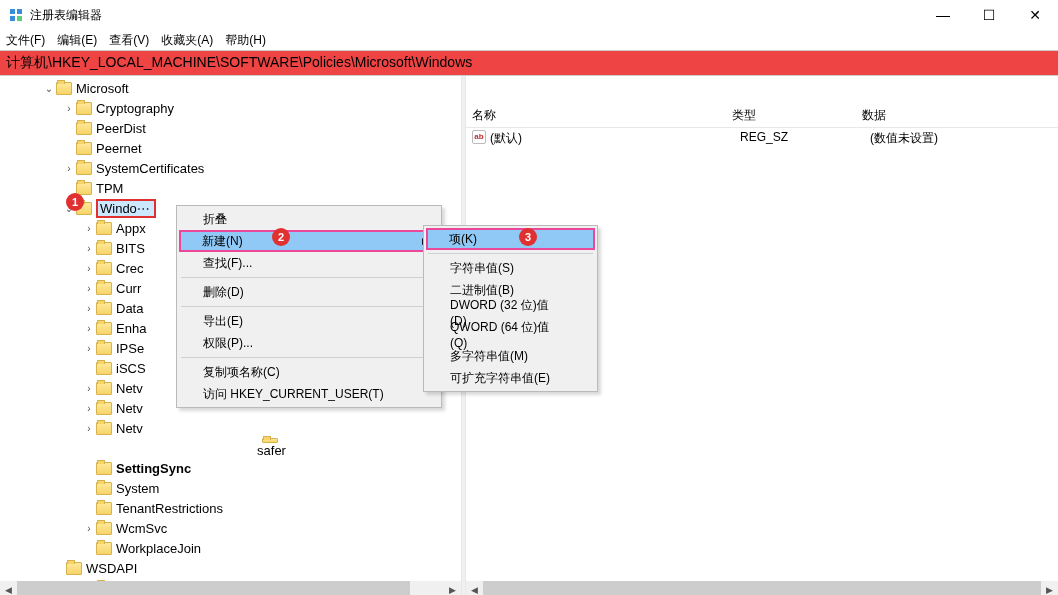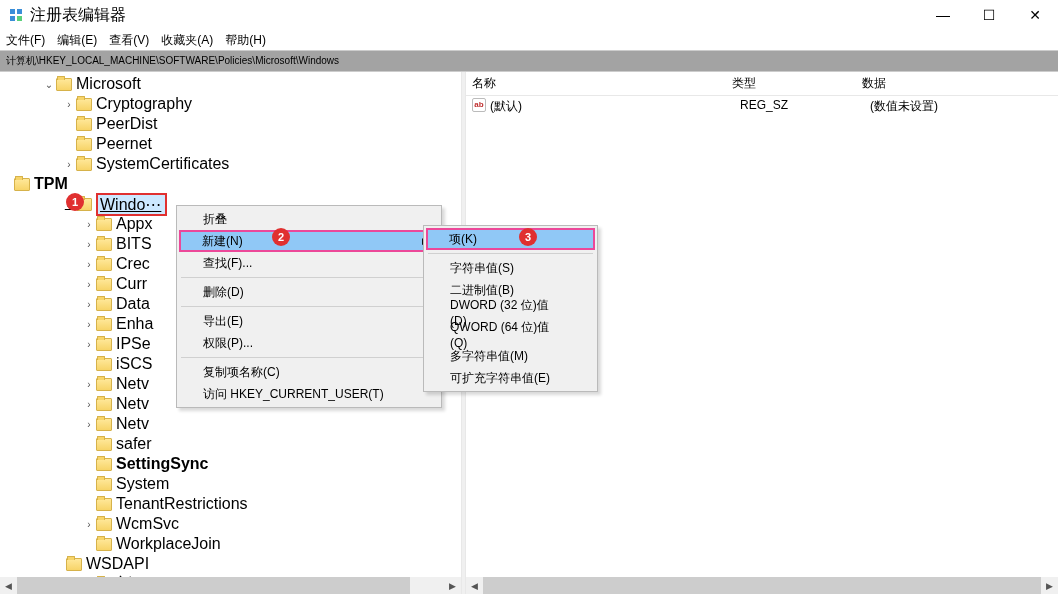--- a/index.html
+++ b/index.html
@@ -19,21 +19,21 @@
     display: flex;
     align-items: center;
     padding-left: 8px;
     background: #fff;
   }
   .app-icon {
     width: 16px; height: 16px;
     margin-right: 6px;
     display: inline-flex; align-items: center; justify-content: center;
   }
-  .title-text { font-size: 16px; }
+  .title-text { font-size: 12px; }
   .win-controls {
     margin-left: auto;
     display: flex;
     height: 100%;
   }
   .win-btn {
     width: 46px; height: 100%;
     display: flex; align-items: center; justify-content: center;
     font-size: 14px;
   }
@@ -42,22 +42,22 @@
     display: flex;
     align-items: center;
     padding-left: 6px;
     gap: 12px;
     font-size: 12px;
   }
   .addressbar {
     border-top: 1px solid #ccc;
     border-bottom: 1px solid #ccc;
     padding: 3px 6px;
-    font-size: 10px;
-    background: #a3a3a3;
+    font-size: 14px;
+    background: #ef4444;
   }
   .panes {
     display: flex;
     height: calc(100% - 30px - 20px - 23px);
     position: relative;
   }
   .tree-pane {
     width: 461px;
     overflow: hidden;
     position: relative;
@@ -69,20 +69,21 @@
     border-right: 1px solid #e8e8e8;
     cursor: ew-resize;
   }
   .list-pane {
     flex: 1;
     position: relative;
   }
   .list-header {
     display: flex;
     border-bottom: 1px solid #e8e8e8;
+    margin-top: 28px;
   }
   .list-header .col {
     padding: 3px 6px;
     font-size: 12px;
   }
   .col-name { width: 260px; }
   .col-type { width: 130px; }
   .col-data { flex: 1; }
   .list-body { padding-top: 2px; }
   .list-row {
@@ -136,21 +137,21 @@
   .folder::before {
     content: "";
     position: absolute;
     top: -3px; left: 0;
     width: 6px; height: 3px;
     background: #f7d469;
     border: 1px solid #d6b24a;
     border-bottom: none;
     border-radius: 1px 1px 0 0;
   }
-  .tree-label { font-size: 16px; }
+  .tree-label { font-size: 13px; }
   .selected-node {
     border: 2px solid #e03030;
     padding: 0 2px;
     background: #cce8ff;
   }
   .callout {
     position: absolute;
     width: 18px; height: 18px;
     background: #e03030;
     color: #fff;
@@ -271,26 +272,26 @@
         <div class="tree-row" style="padding-left: 62px;">
           <span class="expander"></span>
           <span class="folder"></span>
           <span class="tree-label">Peernet</span>
         </div>
         <div class="tree-row" style="padding-left: 62px;">
           <span class="expander">›</span>
           <span class="folder"></span>
           <span class="tree-label">SystemCertificates</span>
         </div>
-        <div class="tree-row" style=" font-weight: bold;">
+        <div class="tree-row" style="padding-left: 62px;">
           <span class="expander"></span>
           <span class="folder"></span>
           <span class="tree-label">TPM</span>
         </div>
-        <div class="tree-row" style="padding-left: 62px; text-decoration: underline;">
+        <div class="tree-row" style="padding-left: 62px;">
           <span class="expander">⌄</span>
           <span class="folder"></span>
           <span class="tree-label selected-node" style="padding-right: 4px;">Windo⋯</span>
         </div>
         <div class="tree-row" style="padding-left: 82px;">
           <span class="expander">›</span>
           <span class="folder"></span>
           <span class="tree-label">Appx</span>
         </div>
         <div class="tree-row" style="padding-left: 82px;">
@@ -336,21 +337,21 @@
         <div class="tree-row" style="padding-left: 82px;">
           <span class="expander">›</span>
           <span class="folder"></span>
           <span class="tree-label">Netv</span>
         </div>
         <div class="tree-row" style="padding-left: 82px;">
           <span class="expander">›</span>
           <span class="folder"></span>
           <span class="tree-label">Netv</span>
         </div>
-        <div class="tree-row" style="padding-left: 82px;">
+        <div class="tree-row" style="padding-left: 82px; flex-direction: column;">
           <span class="expander"></span>
           <span class="folder"></span>
           <span class="tree-label">safer</span>
         </div>
         <div class="tree-row" style="padding-left: 82px; font-weight: bold;">
           <span class="expander"></span>
           <span class="folder"></span>
           <span class="tree-label">SettingSync</span>
         </div>
         <div class="tree-row" style="padding-left: 82px;">

